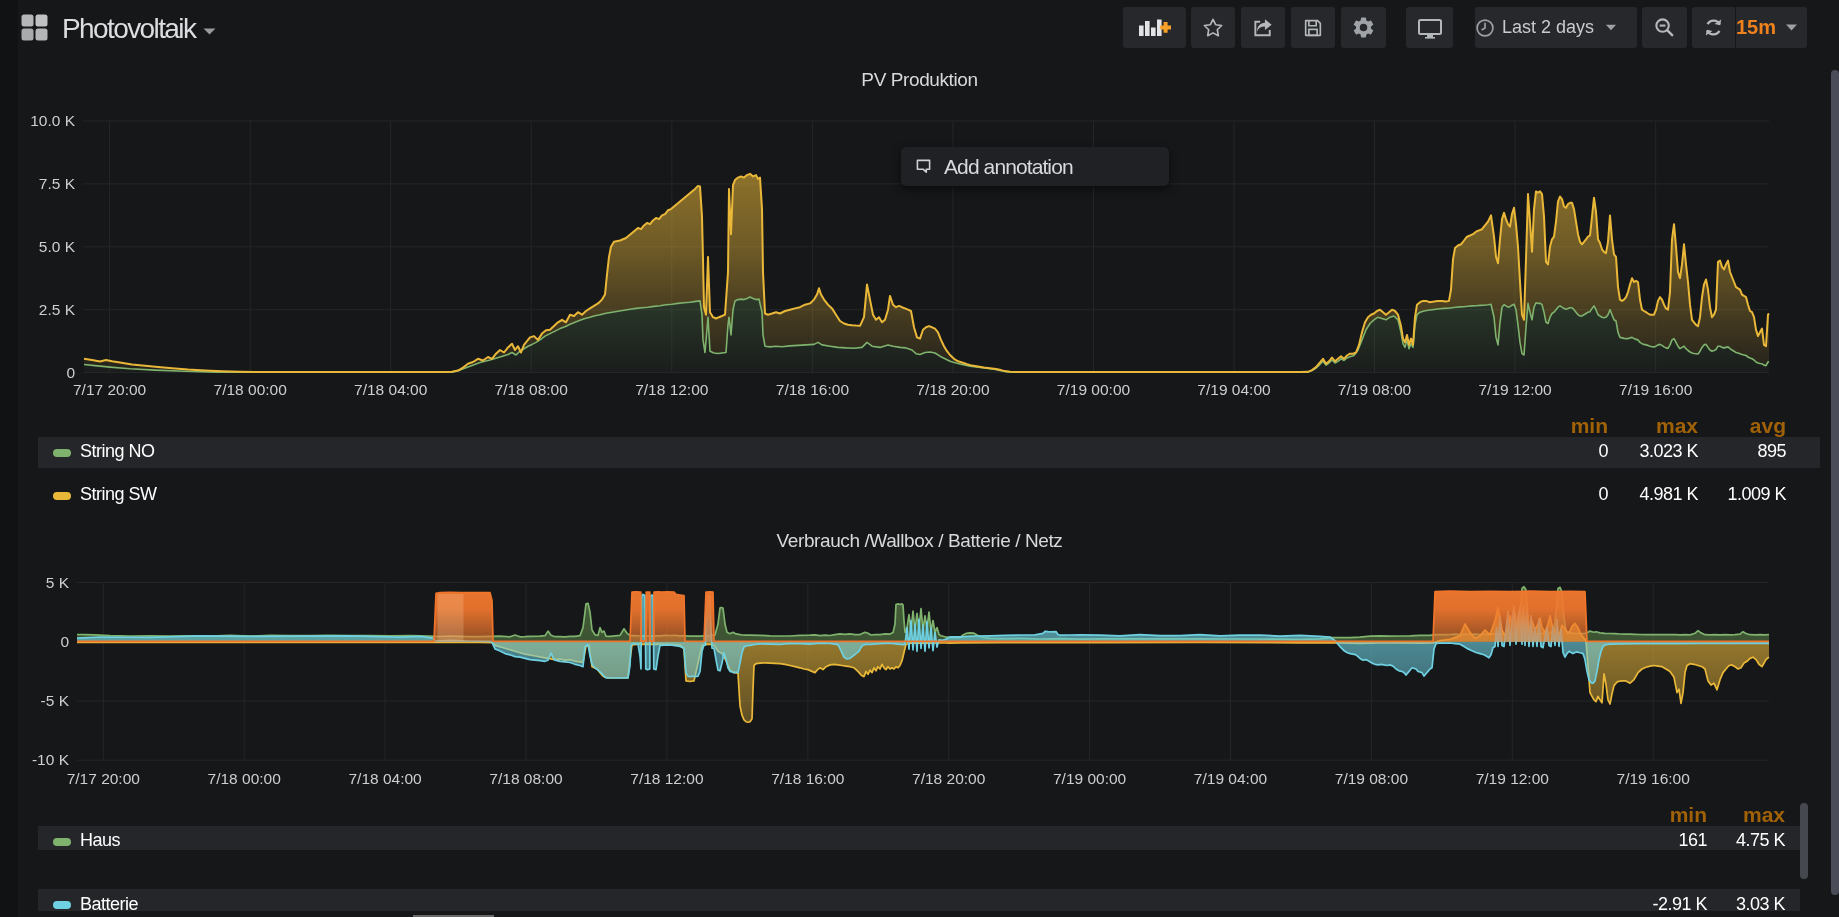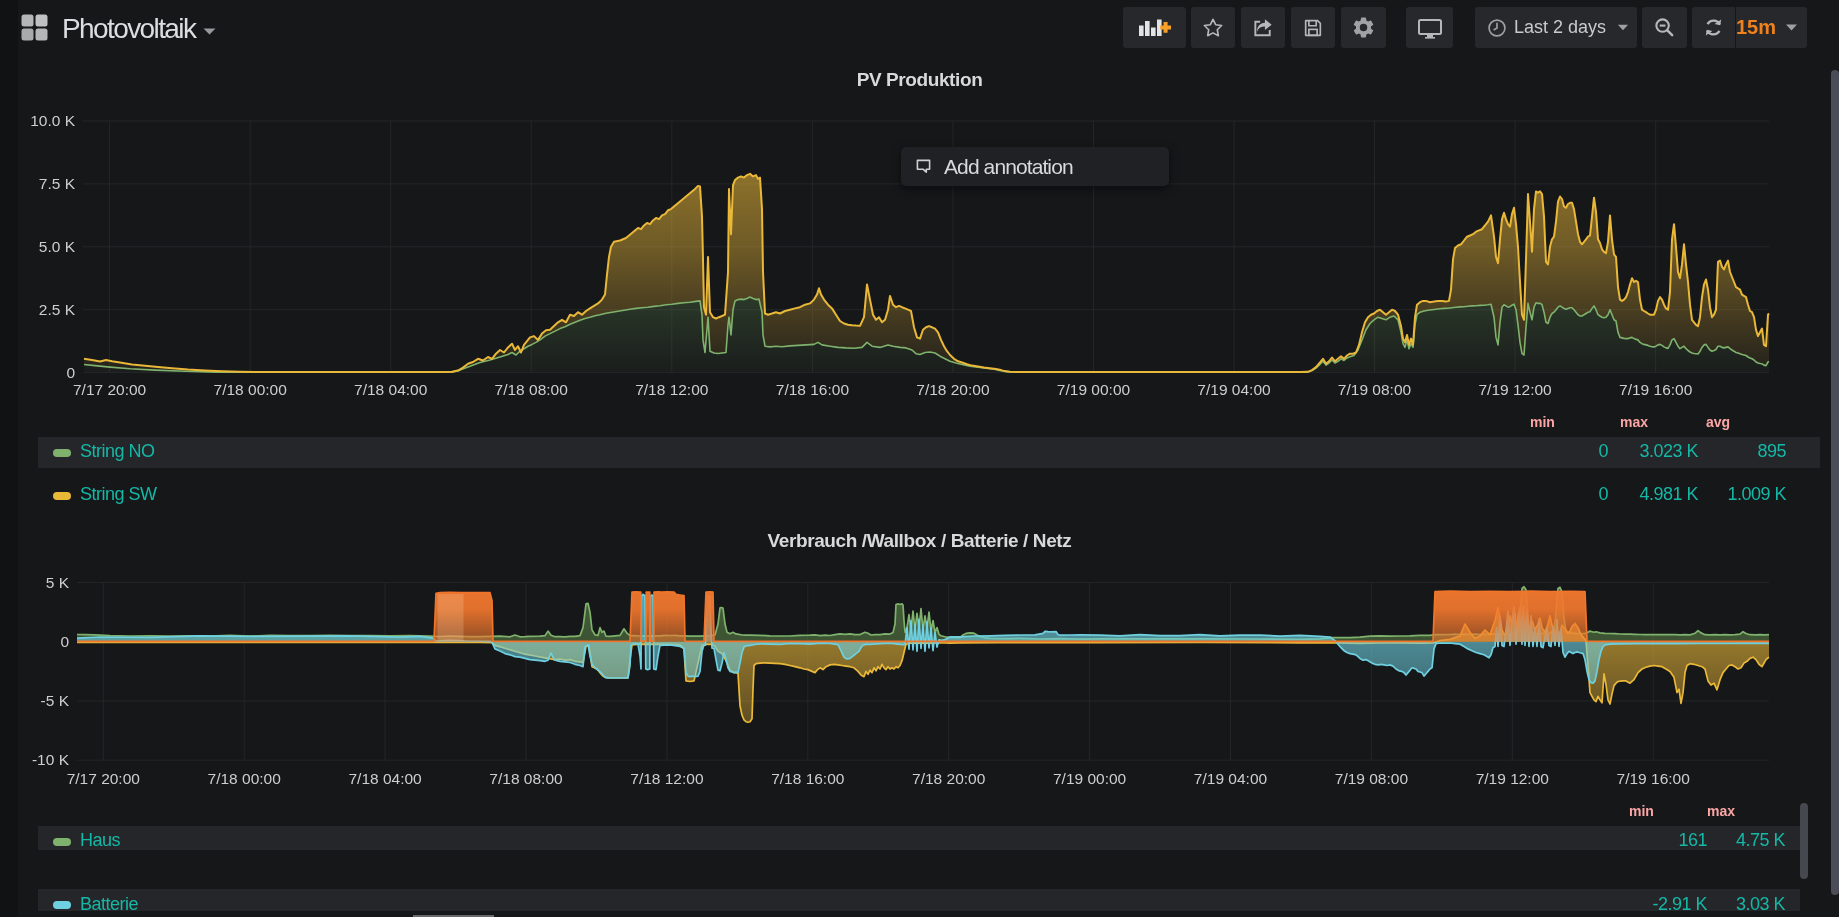--- a/index.html
+++ b/index.html
@@ -1,24 +1,24 @@
 <!DOCTYPE html>
 <html><head><meta charset="utf-8"><title>Photovoltaik</title>
 <style>
 *{margin:0;padding:0;box-sizing:border-box}
 html,body{width:1839px;height:917px;overflow:hidden;background:#161719;font-family:"Liberation Sans",sans-serif}
 .abs{position:absolute}
 .navbtn{position:absolute;top:7px;height:41px;background:#26282b;border-radius:3px;display:flex;align-items:center;justify-content:center}
-.ptitle{position:absolute;width:100%;text-align:center;color:#d8d9da;font-weight:700;font-size:19px;letter-spacing:-0.4px}
+.ptitle{position:absolute;width:100%;text-align:center;color:#d8d9da;font-weight:400;font-size:19px;letter-spacing:-0.4px}
 .leg-hl{background:#242629}
-.legrow{position:absolute;left:38px;width:1782px;color:#14b8a6;font-size:18px;letter-spacing:-0.5px}
+.legrow{position:absolute;left:38px;width:1782px;color:#ffffff;font-size:18px;letter-spacing:-0.5px}
 .sw{position:absolute;left:15px;width:18px;height:8px;border-radius:4px}
 .lname{position:absolute;left:42px}
 .lval{position:absolute;text-align:right}
-.lhead{position:absolute;color:#fca5a5;font-weight:700;font-size:14px;}
+.lhead{position:absolute;color:#a16207;font-weight:700;font-size:21px;text-align:right}
 </style></head>
 <body>
 
 <div class="abs" style="left:0;top:0;width:18px;height:917px;background:#111214"></div>
 
 <svg id="charts" width="1839" height="917" viewBox="0 0 1839 917" style="position:absolute;left:0;top:0">
 <defs>
 <linearGradient id="gy1" gradientUnits="userSpaceOnUse" x1="0" y1="121.0" x2="0" y2="372.6">
  <stop offset="0" stop-color="#EAB839" stop-opacity="0.66"></stop>
  <stop offset="0.5" stop-color="#EAB839" stop-opacity="0.42"></stop>
@@ -172,21 +172,21 @@
       <path fill="#9fa3a7" fill-rule="evenodd" d="M19.14 12.94c.04-.3.06-.61.06-.94 0-.32-.02-.64-.07-.94l2.03-1.58a.49.49 0 00.12-.61l-1.92-3.32a.49.49 0 00-.59-.22l-2.39.96a7.03 7.03 0 00-1.62-.94L14.4 2.81a.48.48 0 00-.48-.41h-3.84a.48.48 0 00-.47.41L9.25 5.35c-.59.24-1.13.57-1.62.94l-2.39-.96a.49.49 0 00-.59.22L2.74 8.87a.49.49 0 00.12.61l2.03 1.58c-.05.3-.09.63-.09.94s.02.64.07.94l-2.03 1.58a.49.49 0 00-.12.61l1.92 3.32c.12.22.37.29.59.22l2.39-.96c.5.38 1.03.7 1.62.94l.36 2.54c.05.24.24.41.48.41h3.84c.24 0 .44-.17.47-.41l.36-2.54c.59-.24 1.13-.56 1.62-.94l2.39.96c.22.08.47 0 .59-.22l1.92-3.32a.49.49 0 00-.12-.61l-2.01-1.58zM12 15.6A3.6 3.6 0 1112 8.4a3.6 3.6 0 010 7.2z"></path>
     </svg>
 </div>
 <div class="navbtn" style="left:1406px;width:47px">
  <svg width="26" height="24" viewBox="0 0 26 24">
       <rect x="2" y="4" width="22" height="14" rx="1.5" fill="none" stroke="#b5b8bb" stroke-width="2"></rect>
       <rect x="10" y="18" width="6" height="3" fill="#b5b8bb"></rect>
       <rect x="8" y="21" width="10" height="1.6" fill="#b5b8bb"></rect>
     </svg>
 </div>
-<div class="navbtn" style="left:1475px;width:162px;justify-content:flex-start;padding-left:12px;white-space:nowrap">
+<div class="navbtn" style="left:1475px;width:162px;justify-content:flex-start;white-space:nowrap">
  <svg width="20" height="20" viewBox="0 0 24 24" style="margin-right:7px;flex-shrink:0">
       <circle cx="12" cy="12" r="9.5" fill="none" stroke="#9da0a5" stroke-width="2"></circle>
       <path d="M12 6.5 V12 L8.5 14" fill="none" stroke="#9da0a5" stroke-width="2" stroke-linecap="round"></path>
     </svg>
  <span style="color:#c9cacc;font-size:18px">Last 2 days</span>
  <svg width="12" height="9" viewBox="0 0 13 9" style="margin-left:11px;flex-shrink:0">
       <path d="M1 1.5 L6.5 7.5 L12 1.5 Z" fill="#9da0a5"></path>
     </svg>
 </div>
 <div class="navbtn" style="left:1642px;width:45px">

